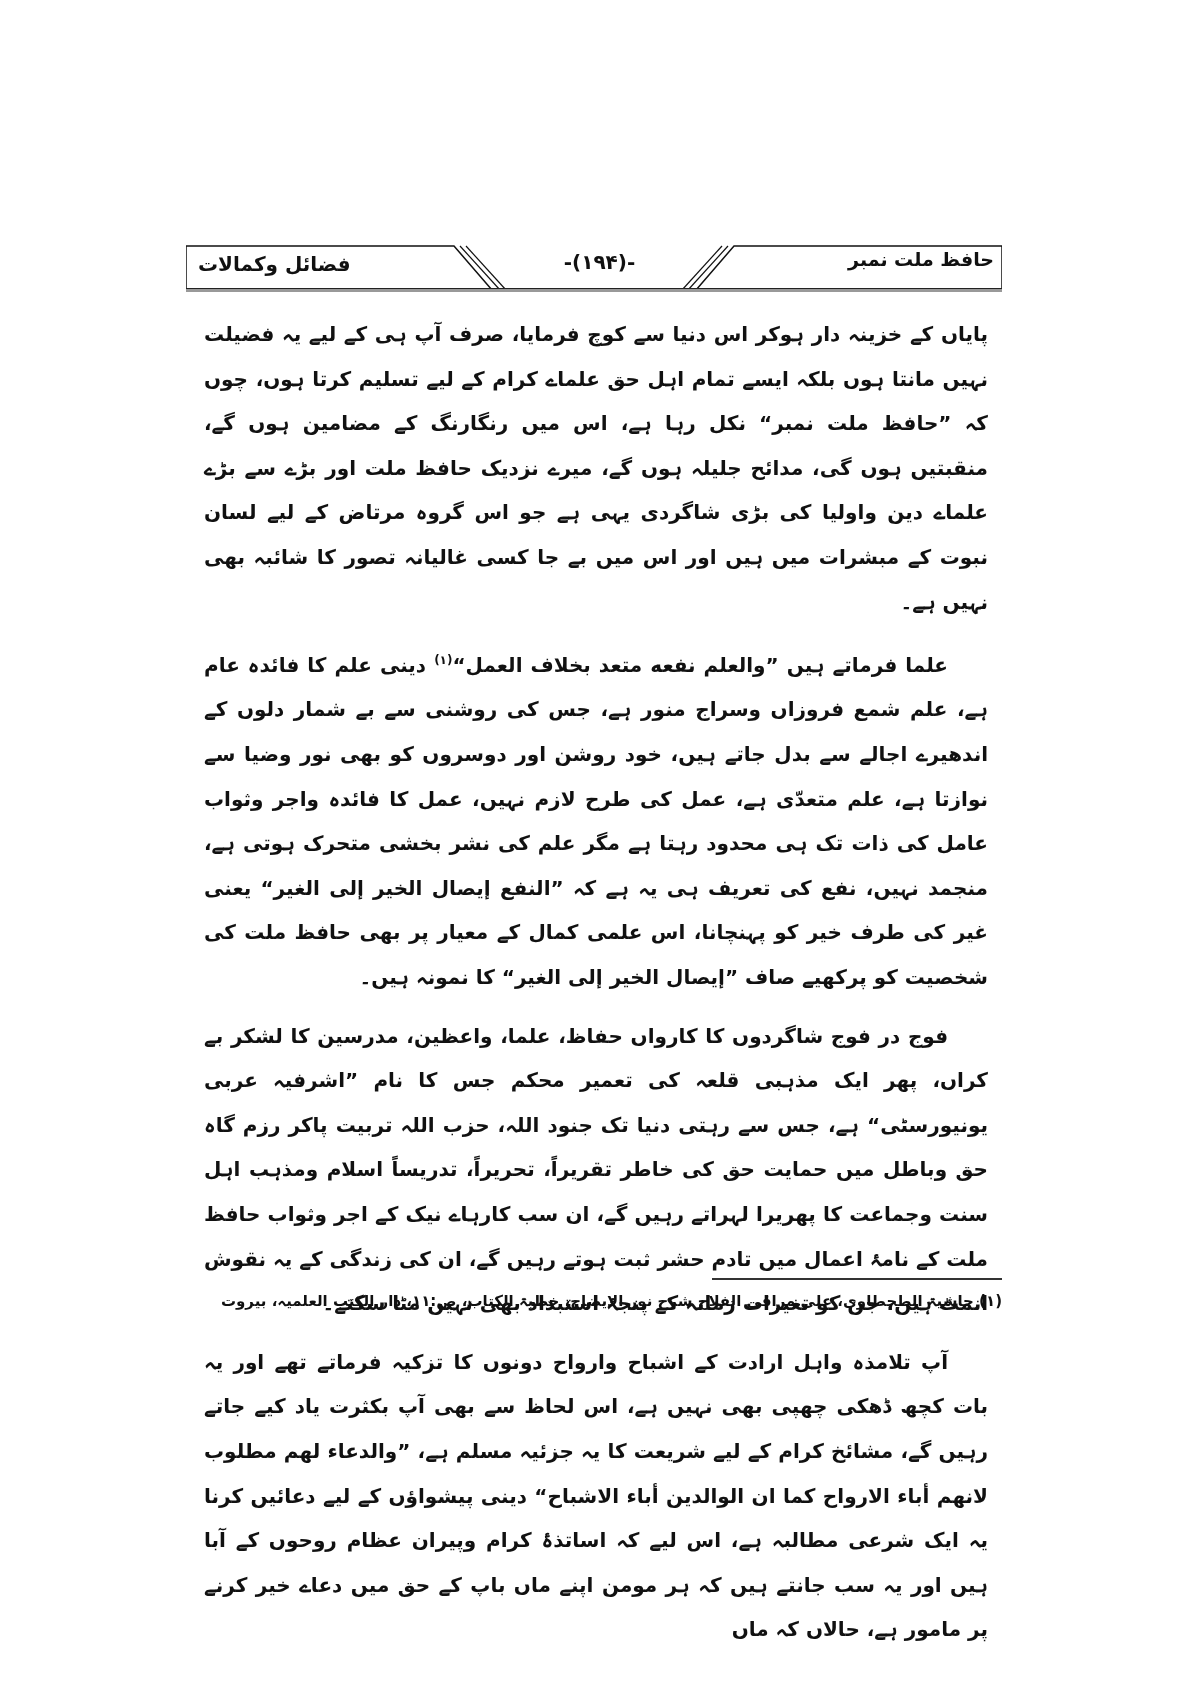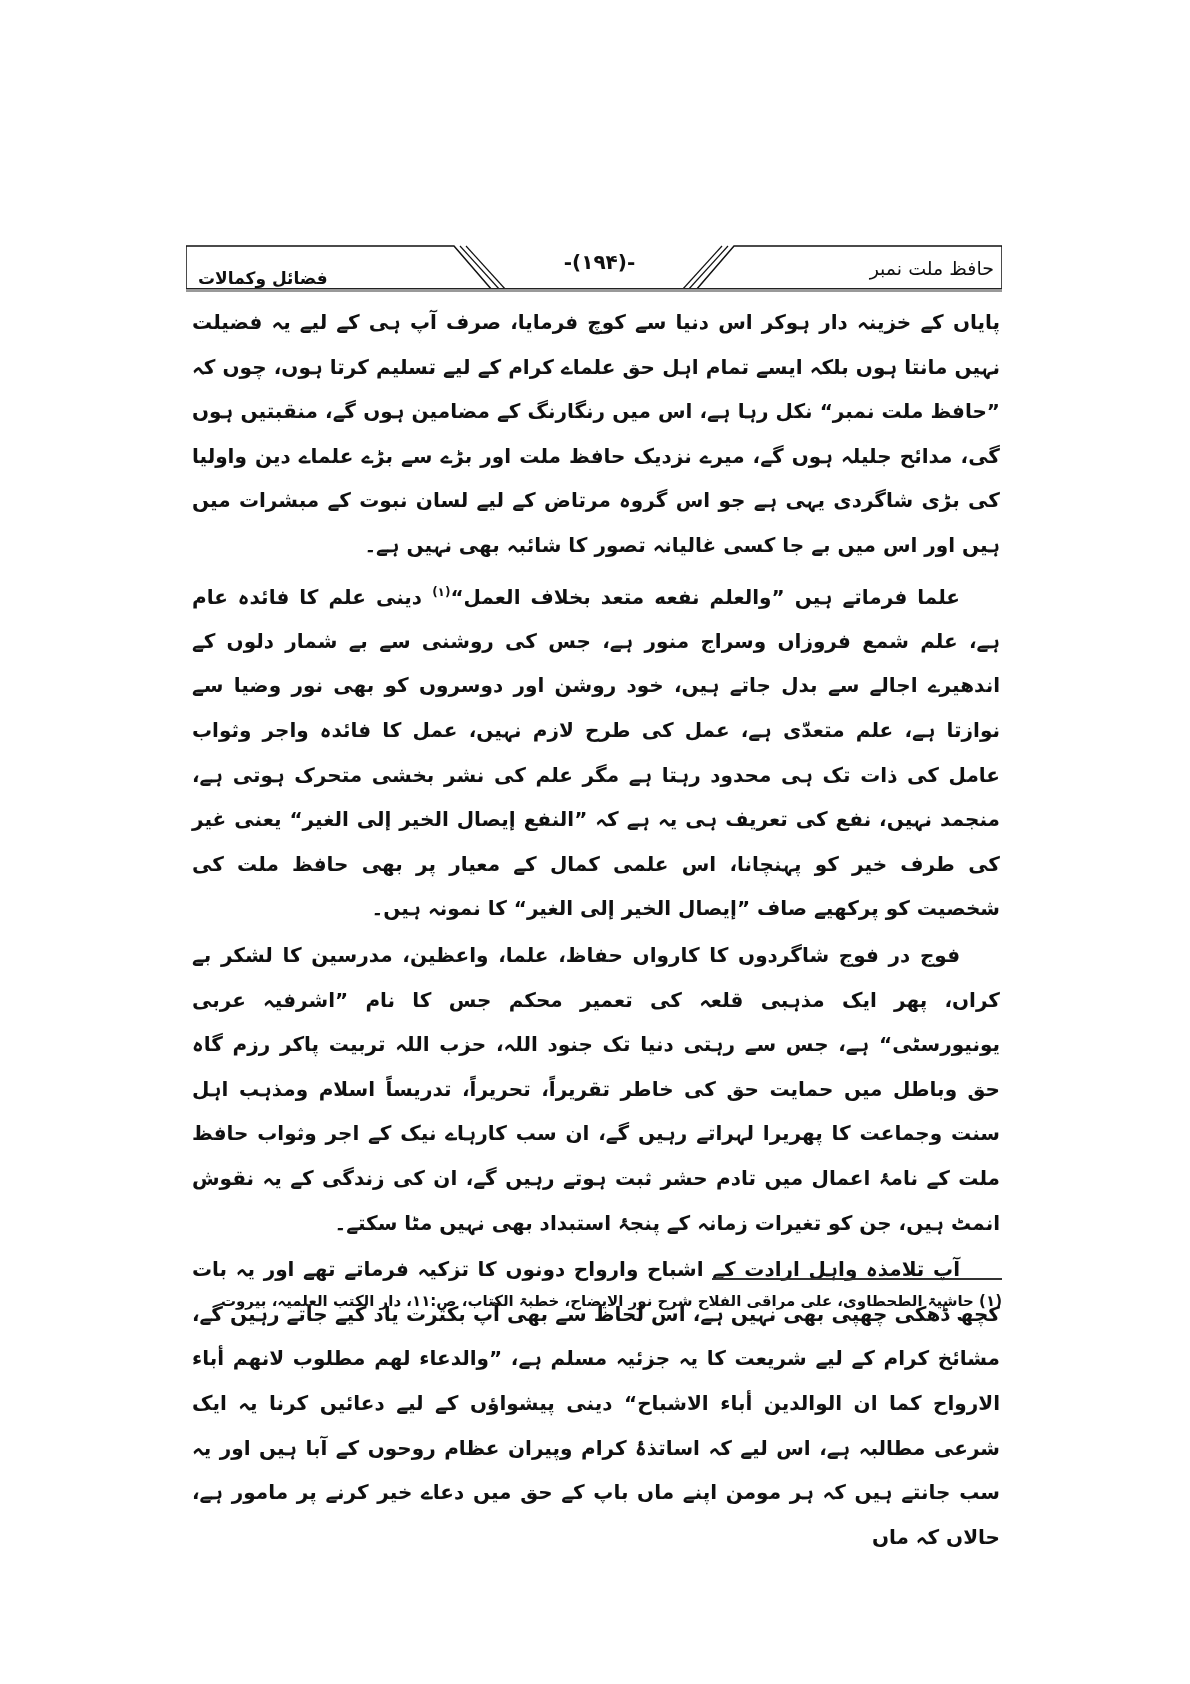--- a/index.html
+++ b/index.html
@@ -1,25 +1,25 @@
 <!DOCTYPE html>
 <html><head>
 <meta charset="utf-8">
 <style>
   html, body { margin:0; padding:0; background:#ffffff; }
   body { width:1190px; height:1684px; position:relative; overflow:hidden;
          font-family:"DejaVu Sans", sans-serif; color:#111; }
   .header { position:absolute; left:186px; top:244px; width:816px; height:48px; }
   .header svg { position:absolute; left:0; top:0; }
-  .hdr-right { position:absolute; right:8px; top:13px; font-size:19px; font-weight:normal; direction:rtl; }
-  .hdr-left { position:absolute; left:12px; top:24px; font-size:17px; font-weight:bold; direction:rtl; }
+  .hdr-right { position:absolute; right:8px; top:4px; font-size:19px; font-weight:bold; direction:rtl; }
+  .hdr-left { position:absolute; left:12px; top:8px; font-size:20px; font-weight:bold; direction:rtl; }
   .hdr-page { position:absolute; left:11px; right:0; top:6px; text-align:center; font-size:20px; font-weight:bold; direction:ltr; }
   .body-text { position:absolute; left:190px; width:812px; top:298px; direction:rtl; text-align:justify;
                font-size:20px; line-height:44.6px; font-weight:bold; }
-  .body-text p { margin:2px; text-align-last:right; }
+  .body-text p { margin:14px; text-align-last:right; }
   .body-text p.indent { text-indent:40px; }
   .body-text h2 { margin:0; font-size:25px; line-height:46px; font-weight:bold; padding-right:40px; }
   .sup { font-size:12px; vertical-align:super; }
   .fn-rule { position:absolute; left:712px; top:1278px; width:290px; height:2px; background:#333; }
   .footnote { position:absolute; left:190px; width:812px; top:1292px; direction:rtl; 
               font-size:15px; font-weight:bold; }
 </style>
 </head>
 <body>
 

